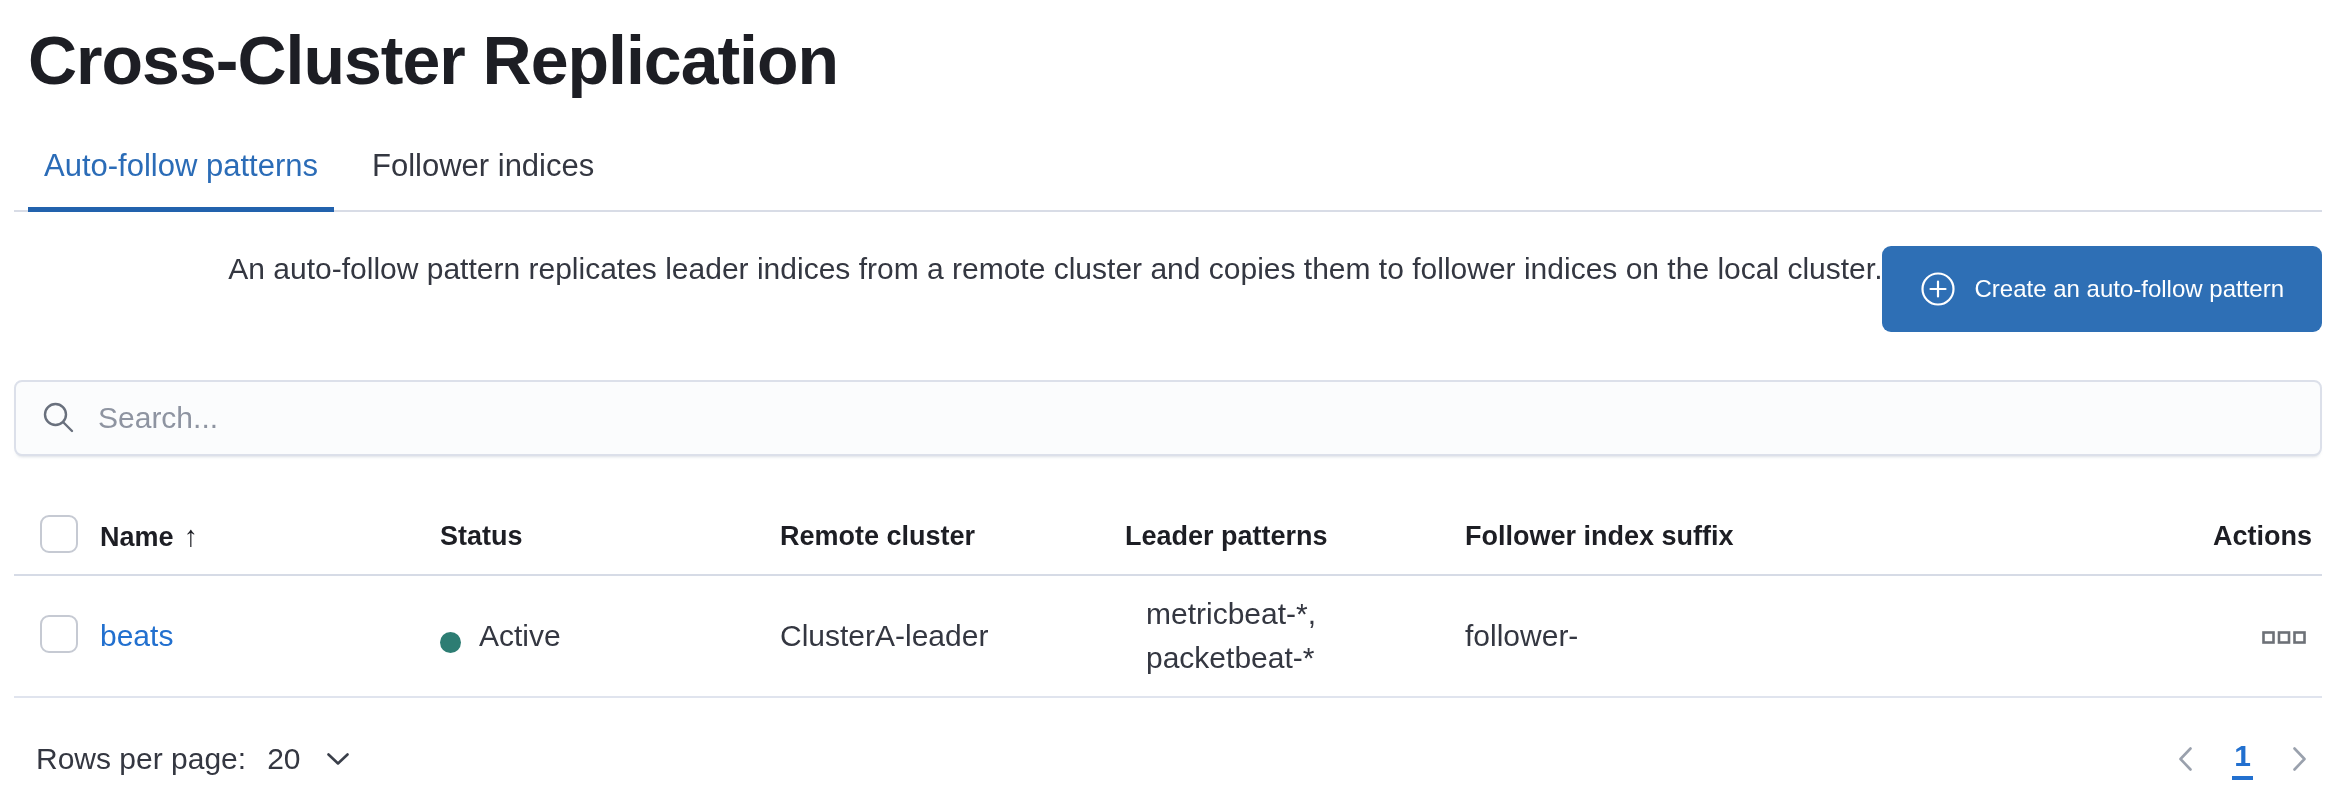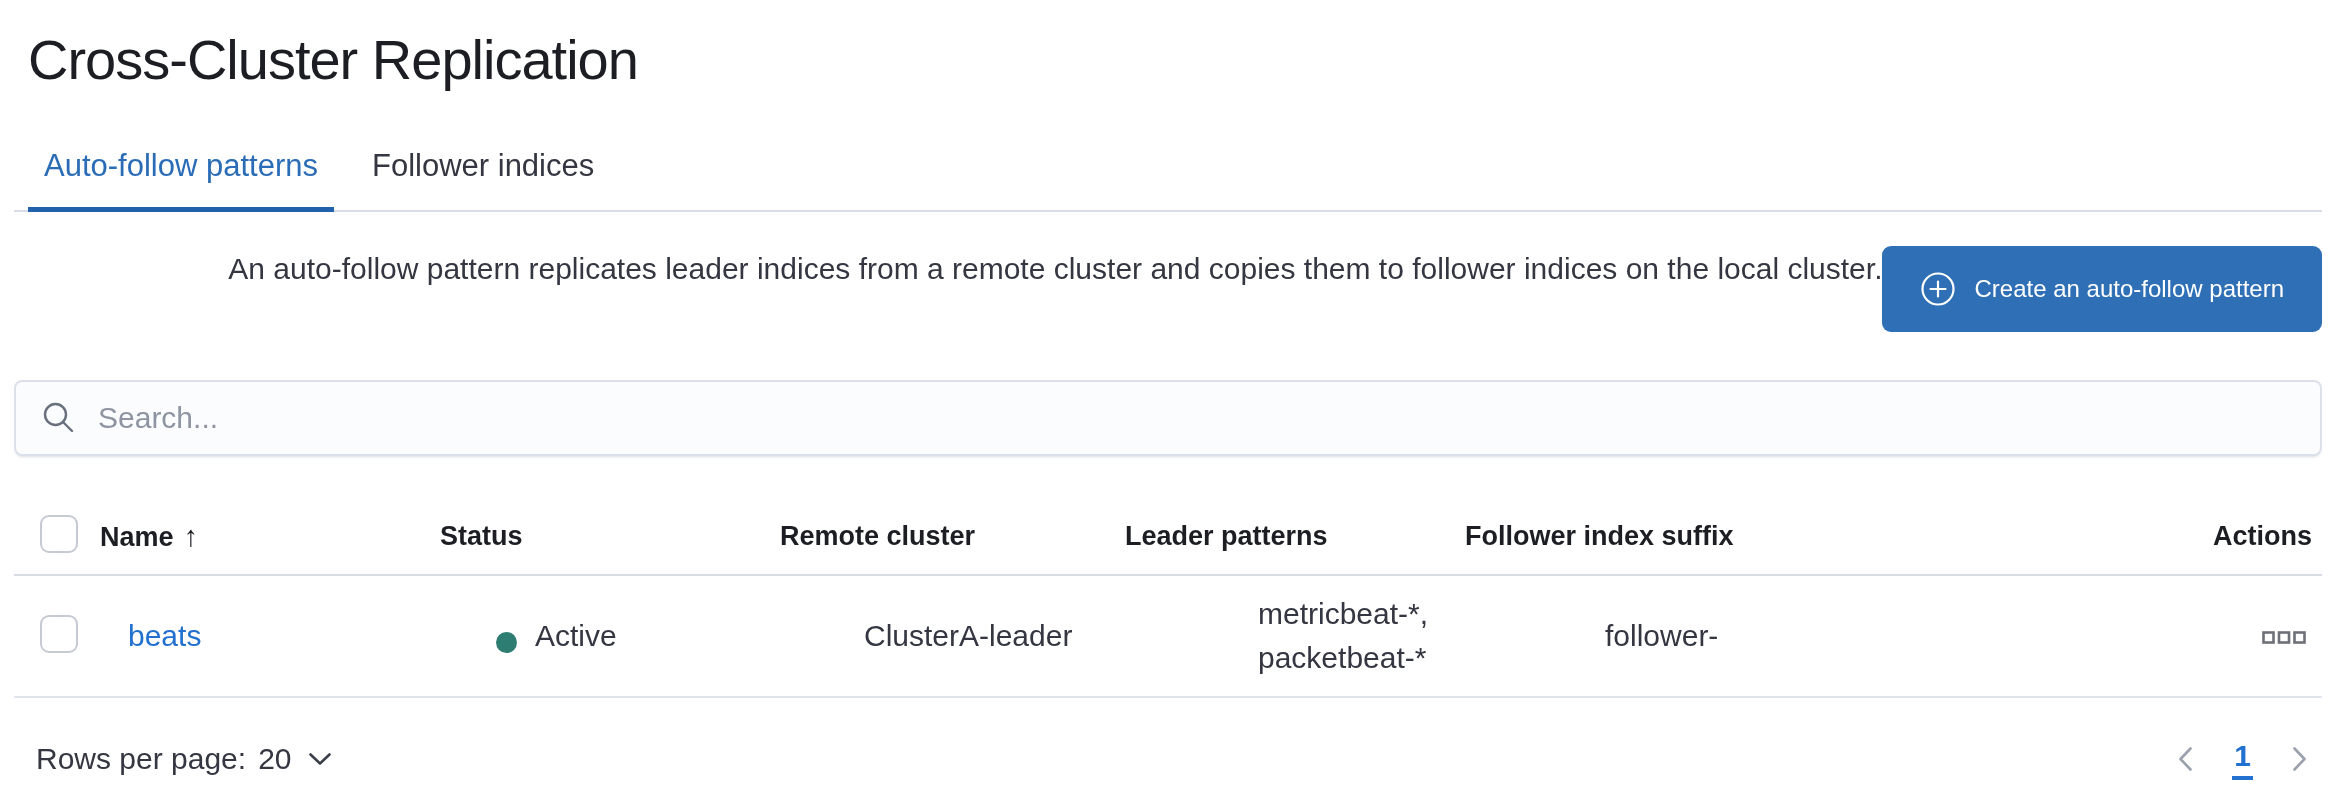--- a/index.html
+++ b/index.html
@@ -3,21 +3,21 @@
 <meta charset="utf-8">
 <style>
   * { margin:0; padding:0; box-sizing:border-box; }
   html,body { width:2336px; height:800px; background:#fff; overflow:hidden; }
   body { font-family:"Liberation Sans", sans-serif; color:#343741; }
   .page { padding:0 14px; width:2336px; }
 
   
   .page-title {
     margin:10px 14px 0 14px;
-    font-size:56px; font-weight:400; color:#1d1e24;
+    font-size:68px; font-weight:700; color:#1d1e24;
     line-height:100px; letter-spacing:-1px;
   }
 
   
   .tabs {
     display:flex; margin-top:38px; padding:0 14px;
     border-bottom:2px solid #d8dce6;
   }
   .tab {
     font-size:31px; font-weight:500; line-height:36px;
@@ -57,21 +57,21 @@
     border:none; outline:none; background:transparent;
     font-size:30px; font-family:"Liberation Sans", sans-serif;
     color:#343741; width:100%; margin-left:22px;
   }
   .search-bar input::placeholder { color:#8e94a1; }
 
   
   .table { margin-top:42px; }
   .thead, .trow { display:flex; align-items:center; padding-left:26px; padding-right:10px; }
   .thead { height:78px; border-bottom:2px solid #d6dbe6; }
-  .trow  { min-height:122px; border-bottom:2px solid #e0e4ee;gap:28px; }
+  .trow  { min-height:122px; border-bottom:2px solid #e0e4ee; }
   .col-check   { width:60px; }
   .col-name    { width:340px; }
   .col-status  { width:340px; }
   .col-remote  { width:345px; }
   .col-leader  { width:340px; }
   .col-prefix  { width:340px; }
   .col-suffix  { flex:1; }
   .col-actions { width:170px; text-align:right; }
   .th { font-size:27px; font-weight:700; color:#1d1e24; }
   .td { font-size:30px; color:#343741; }
@@ -87,21 +87,21 @@
     background:#2d7d73; margin-right:18px; flex:none;
   }
   .leader-lines { line-height:44px; padding:16px 0;margin-left:21px; }
   .actions-btn { background:none; border:none; cursor:pointer; padding:6px; }
 
   
   .footer {
     display:flex; justify-content:space-between; align-items:center;
     margin-top:30px; padding:0 14px 0 22px; height:62px;
   }
-  .rows-per-page { display:flex; align-items:center; gap:12px; font-size:30px; color:#343741; cursor:pointer; }
+  .rows-per-page { display:flex; align-items:center; gap:21px; font-size:30px; color:#343741; cursor:pointer; }
   .pagination { display:flex; align-items:center; gap:38px; }
   .page-num {
     font-size:30px; font-weight:700; color:#2270cf;
     border-bottom:4px solid #2270cf; padding:0 2px 3px 2px; cursor:pointer;
   }
   .icon-btn { background:none; border:none; cursor:pointer; display:flex; align-items:center; }
 </style>
 </head>
 <body>
 

